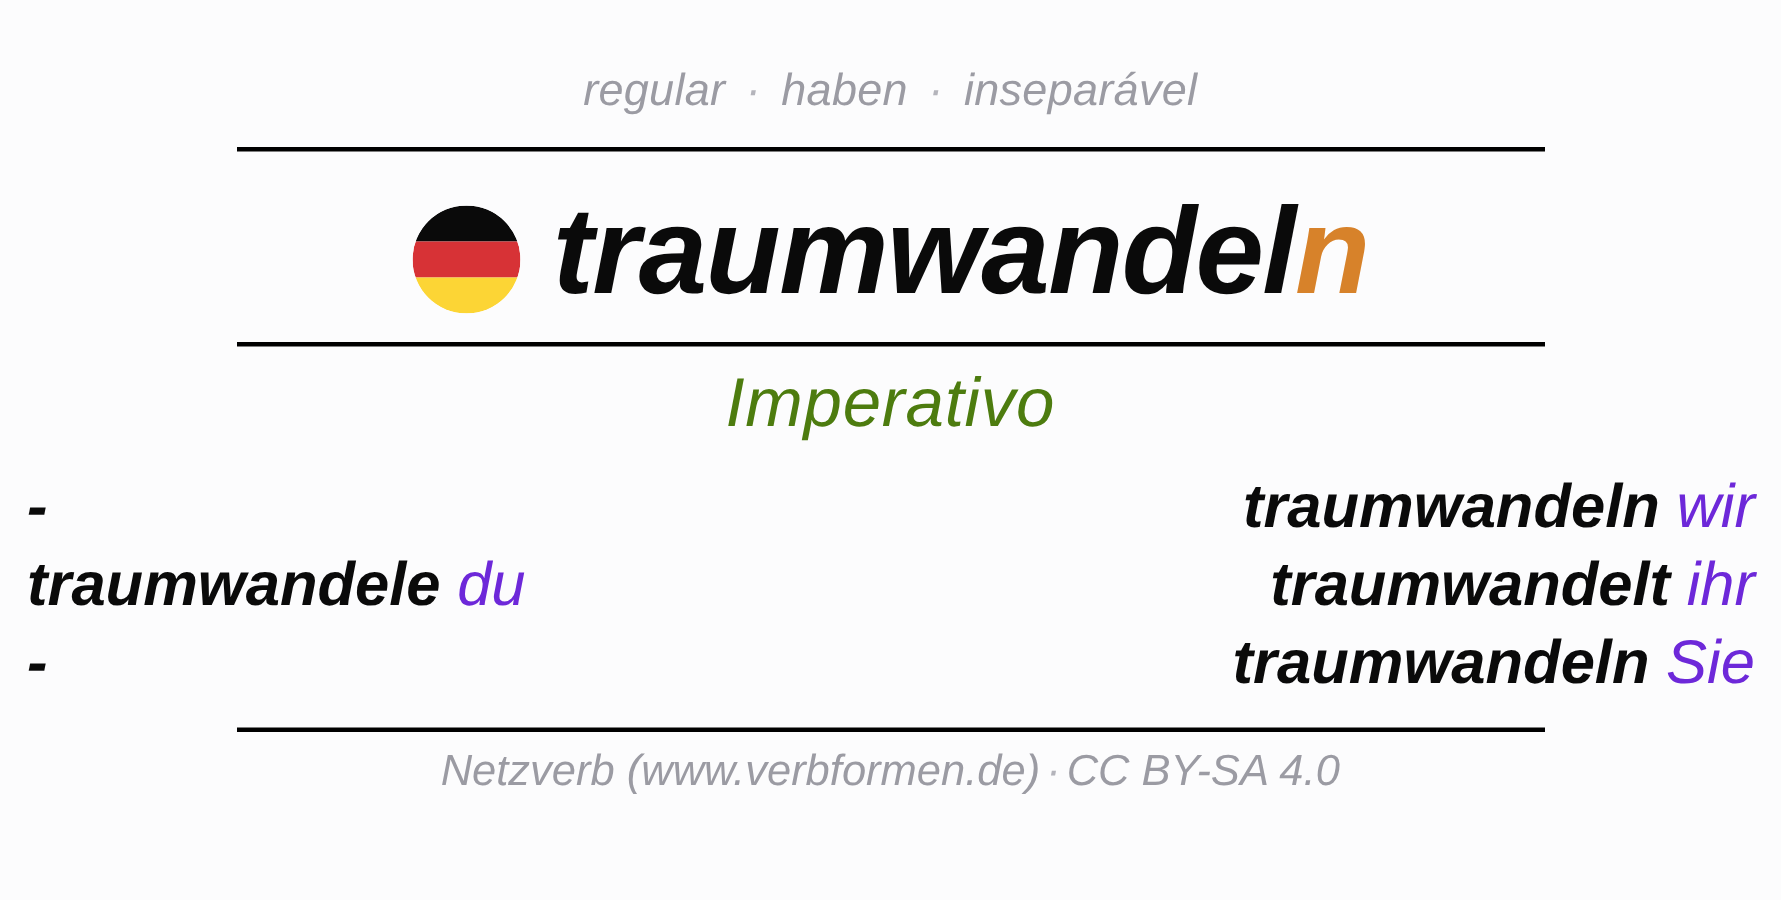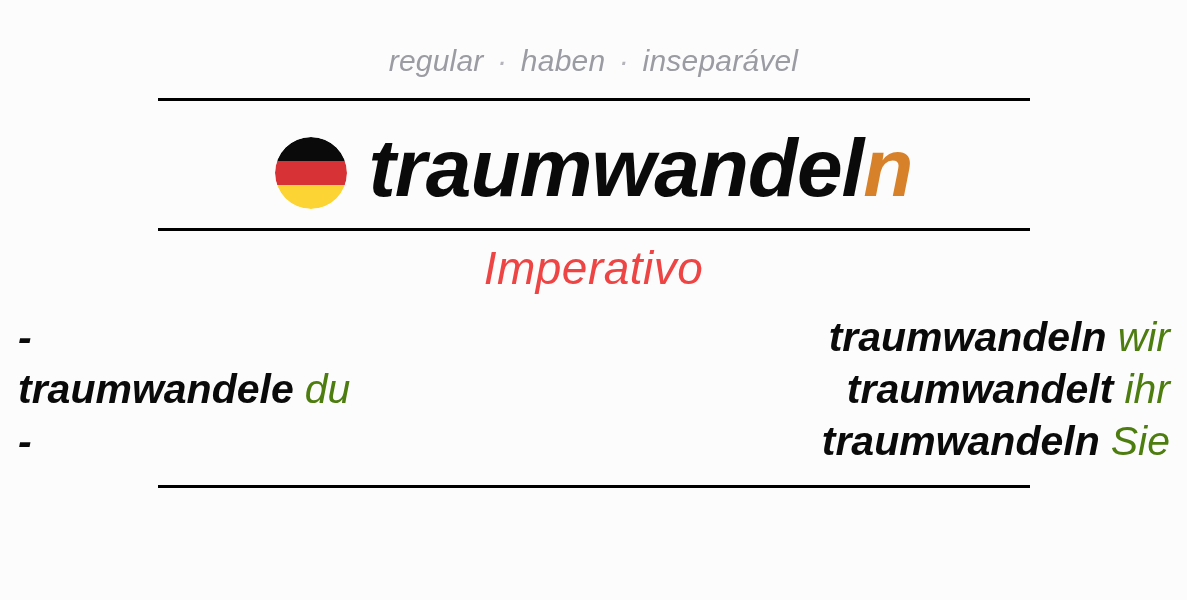--- a/index.html
+++ b/index.html
@@ -68,21 +68,21 @@
     line-height: 1;
     letter-spacing: -1px;
     white-space: nowrap;
   }
   .hl { color: #d7822a; }
 
   
   .tense-title {
     margin-top: 14px;
     font-size: 46px;
-    color: #ef4444;
+    color: #4d7c0f;
     line-height: 1;
     letter-spacing: 0.5px;
   }
 
   
   .conj-grid {
     margin-top: 20px;
     width: 1187px;
     display: grid;
     grid-template-columns: 580px 567px;
@@ -101,21 +101,21 @@
     white-space: nowrap;
   }
   .col-left  { padding-left: 18px; justify-content: flex-start; }
   .col-right { padding-right: 17px; justify-content: flex-end; }
   .stem {
     font-weight: bold;
     color: #0a0a0a;
   }
   .pronoun {
     font-weight: normal;
-    color: #4d7c0f;
+    color: #6d28d9;
     margin-left: 0.27em;
   }
   .empty-dash {
     font-weight: bold;
     color: #0a0a0a;
     font-size: 41px;
   }
 
   
   .footer {
@@ -192,14 +192,17 @@
     <div class="conj-cell col-right">
       <span class="stem">traumwandel</span>
         <span class="stem hl">n</span>
         <span class="pronoun">Sie</span>
     </div>
 
   </div>
 
   <div class="rule rule-bottom"></div>
 
+  <div class="footer">
+    <span>Netzverb (www.verbformen.de)</span><span class="footer-sep">·</span><span>CC BY-SA 4.0</span>
+  </div>
 
 </div>
 
 </body></html>

